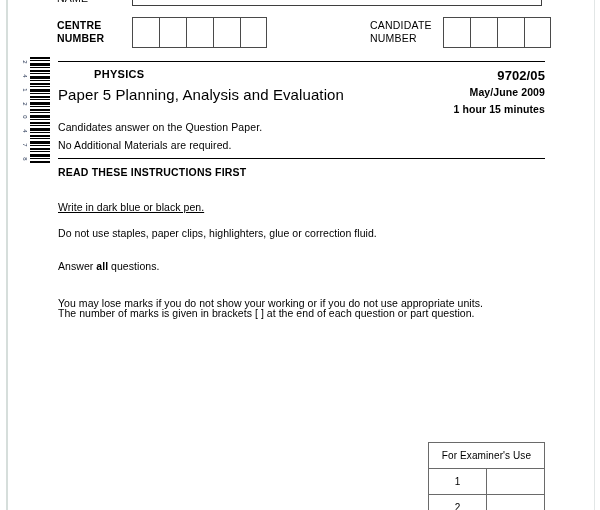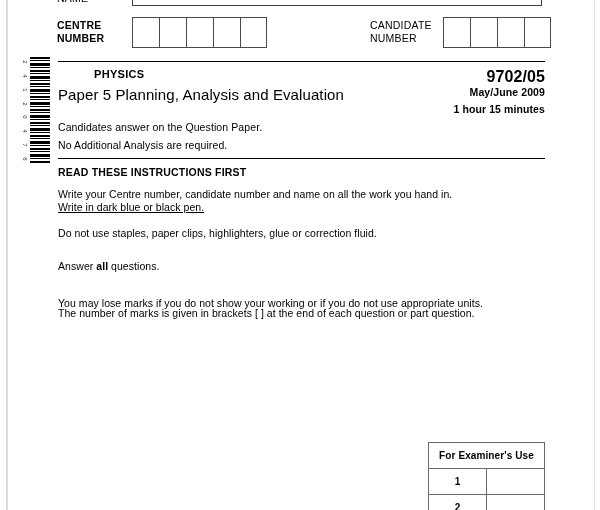--- a/index.html
+++ b/index.html
@@ -183,21 +183,21 @@
     letter-spacing: .1px;
   }
   .code, .session, .duration {
     position: absolute;
     right: 55px;
     font-size: 10.5px;
     font-weight: bold;
     text-align: right;
     letter-spacing: .1px;
   }
-  .code     { top: 68px; font-size: 16px; }
+  .code     { top: 68px; font-size: 13px; }
   .session  { top: 86px; }
   .duration { top: 103px; }
 
   
   .note {
     position: absolute;
     left: 58px;
     font-size: 10.5px;
     letter-spacing: .1px;
   }
@@ -240,21 +240,21 @@
     width: 117px;
     border-collapse: collapse;
     table-layout: fixed;
   }
   .examiner-table td {
     border: 1.4px solid #6a6a6a;
     height: 25px;
     text-align: center;
     vertical-align: middle;
     font-size: 10px;
-    font-weight: bold;
+    font-weight: normal;
     color: #000;
     padding: 0;
   }
   .examiner-table td.head {
     font-size: 10px;
     letter-spacing: .1px;
   }
   .examiner-table td.qnum { width: 50%; }
   .examiner-table td.mark { width: 50%; }
 </style>
@@ -311,25 +311,24 @@
   <div class="rule" id="rule-top"></div>
   <div class="rule" id="rule-bottom"></div>
 
   <div class="subject">PHYSICS</div>
   <div class="paper-line">Paper 5  Planning, Analysis and Evaluation</div>
   <div class="code">9702/05</div>
   <div class="session">May/June 2009</div>
   <div class="duration">1 hour 15 minutes</div>
 
   <div class="note" id="note-1">Candidates answer on the Question Paper.</div>
-  <div class="note" id="note-2">No Additional Analysis are required.</div>
+  <div class="note" id="note-2">No Additional Materials are required.</div>
 
   <div class="read-heading">READ THESE INSTRUCTIONS FIRST</div>
 
-  <div class="instr" id="instr-0">Write your Centre number, candidate number and name on all the work you hand in.</div>
   <div class="instr" id="instr-1">Write in dark blue or black pen.</div>
   <div class="instr" id="instr-3">Do not use staples, paper clips, highlighters, glue or correction fluid.</div>
   <div class="instr" id="instr-5">Answer <b>all</b> questions.</div>
   <div class="instr" id="instr-6">You may lose marks if you do not show your working or if you do not use appropriate units.</div>
   <div class="instr" id="instr-8">The number of marks is given in brackets [  ] at the end of each question or part question.</div>
 
   <table class="examiner-table">
     <tbody id="examiner-body">
         <tr>
           <td class="head" colspan="2">For Examiner's Use</td>

